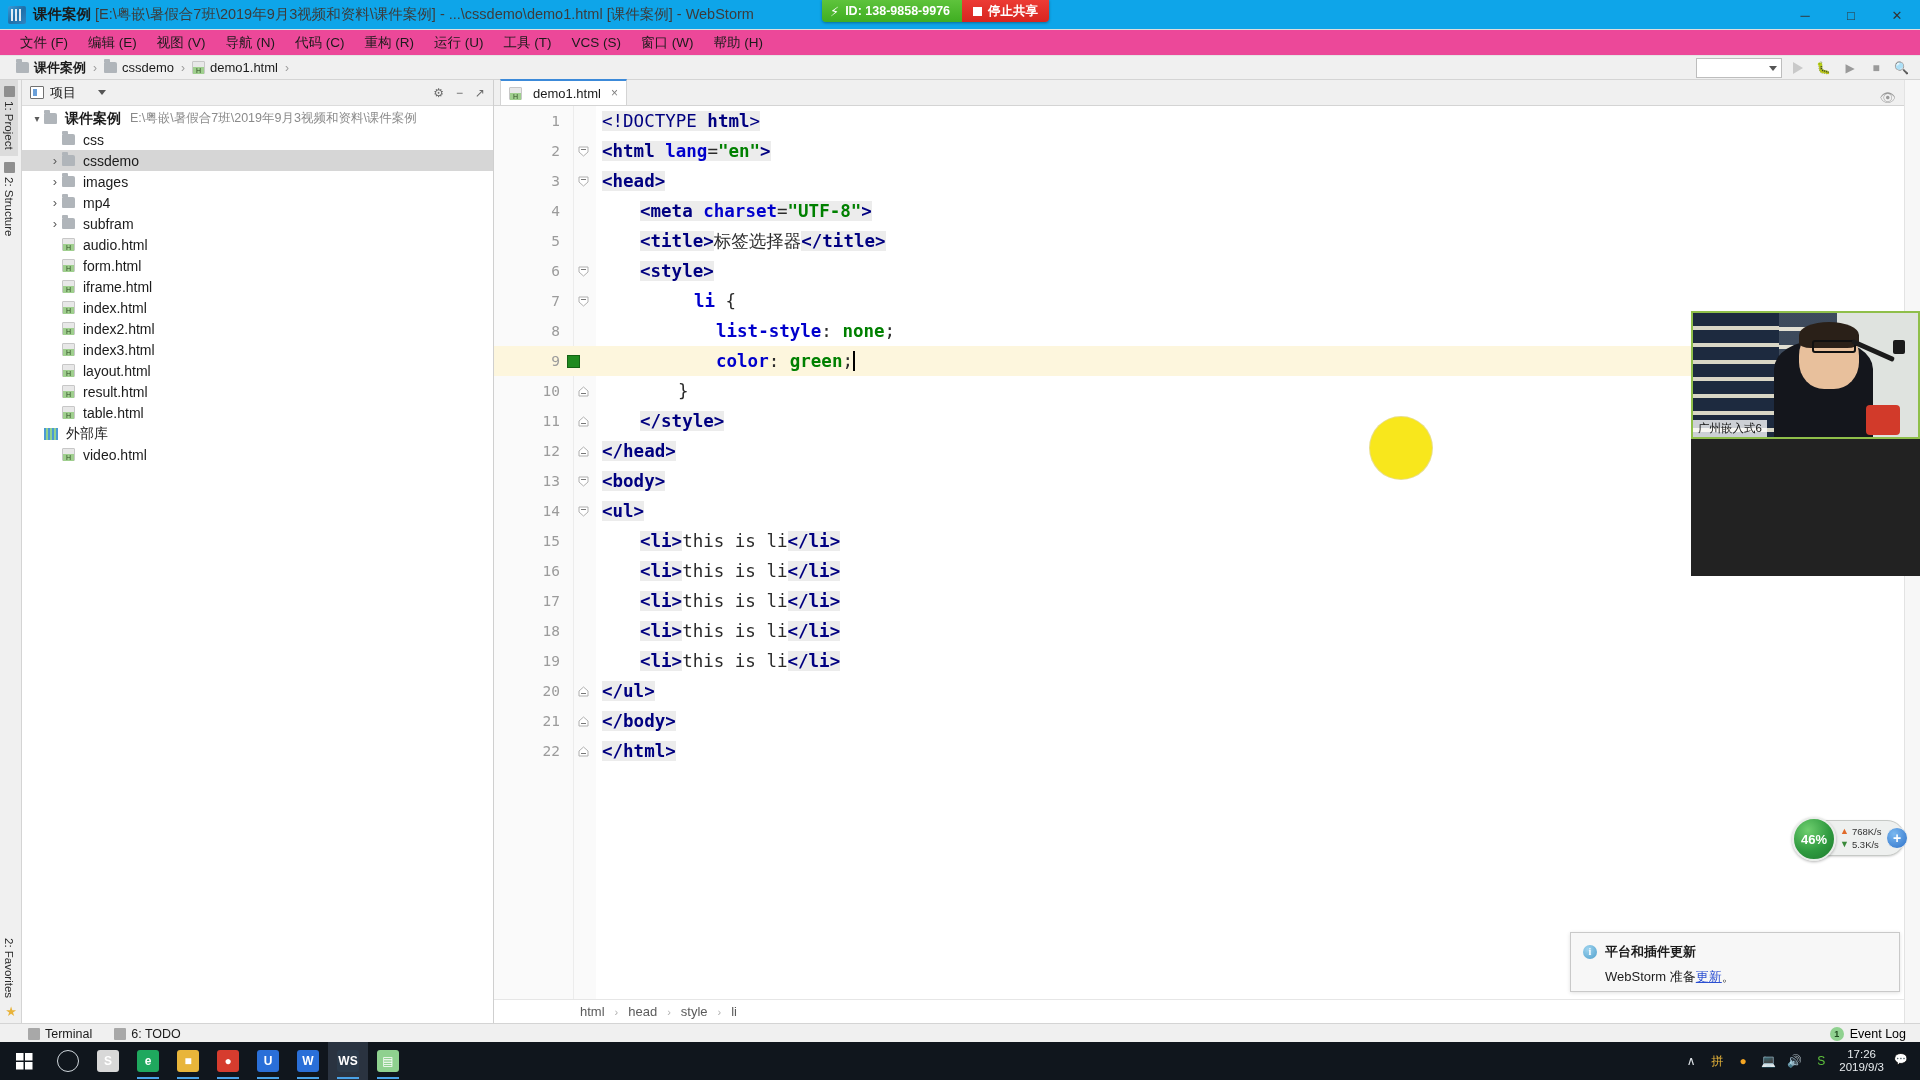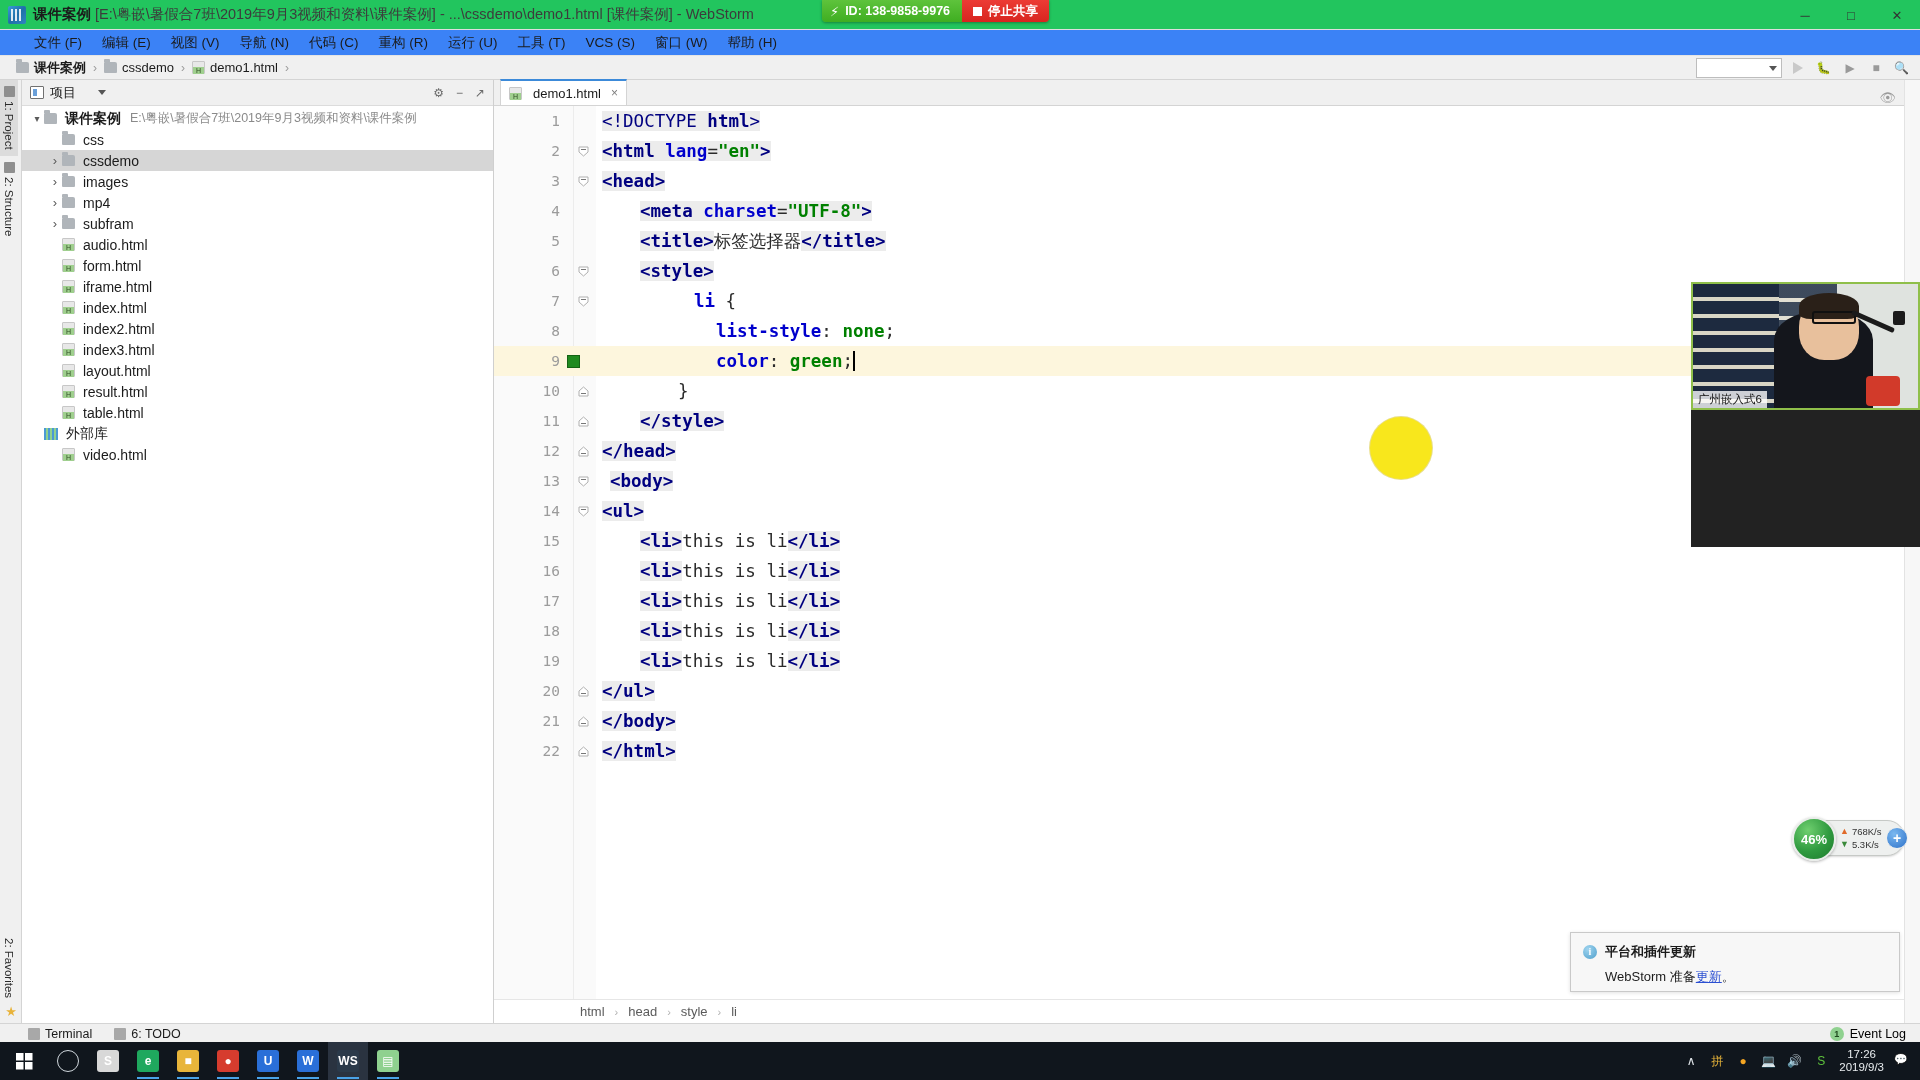--- a/index.html
+++ b/index.html
@@ -8,21 +8,21 @@
     overflow: hidden;
     font-family: "Liberation Sans", "DejaVu Sans", sans-serif;
     background: #ffffff;
     -webkit-font-smoothing: antialiased;
   }
   #app { position: relative; width: 1920px; height: 1080px; }
 
   
   .titlebar {
     position: absolute; top: 0; left: 0; width: 1920px; height: 30px;
-    background: #22c55e; border-bottom: 1px solid #dedede;
+    background: #0ea5e9; border-bottom: 1px solid #dedede;
     display: flex; align-items: center;
   }
   .tb-icon {
     width: 18px; height: 18px; margin-left: 8px; margin-right: 7px;
     background: linear-gradient(135deg,#3a9bd9 0%,#1f6fa8 50%,#2f86c2 100%);
     border-radius: 2px; position: relative; flex: none;
   }
   .tb-icon::after {
     content: ""; position: absolute; left: 3px; top: 3px; width: 12px; height: 12px;
     background: repeating-linear-gradient(90deg,#fff 0 2px,transparent 2px 4px);
@@ -51,21 +51,21 @@
   .share-stop {
     background: linear-gradient(180deg,#ec3b35,#d8251f);
     color: #fff; font-size: 12.5px; font-weight: bold;
     display: flex; align-items: center; gap: 6px; padding: 0 11px;
   }
   .stop-sq { width: 9px; height: 9px; background: #fff; }
 
   
   .menubar {
     position: absolute; top: 30px; left: 0; width: 1920px; height: 26px;
-    background: #3b82f6; display: flex; align-items: center; padding-left: 24px;
+    background: #ec4899; display: flex; align-items: center; padding-left: 10px;
     border-bottom: 1px solid #e4e4e4;
   }
   .menu-item { font-size: 13.5px; color: #1b1b1b; padding: 3px 10px; cursor: default; white-space: nowrap; }
 
   
   .navbar {
     position: absolute; top: 56px; left: 0; width: 1920px; height: 24px;
     background: #f0f0f0; display: flex; align-items: center; padding-left: 16px;
     border-bottom: 1px solid #d4d4d4;
   }
@@ -264,21 +264,21 @@
     background: radial-gradient(circle at 35% 30%, #9fd4ef, #4f9fcc);
     color: #fff; font-size: 10px; font-weight: bold; text-align: center; line-height: 14px;
     font-family: "Liberation Serif", serif;
   }
   .balloon .title { font-size: 13px; color: #1b1b1b; font-weight: bold; }
   .balloon .row2 { font-size: 13px; color: #1b1b1b; margin-top: 7px; margin-left: 22px; }
   .balloon .lnk { color: #2b4fd1; text-decoration: underline; }
 
   
   .video-panel {
-    position: absolute; left: 1691px; top: 282px; width: 229px; height: 265px; z-index: 35;
+    position: absolute; left: 1691px; top: 311px; width: 229px; height: 265px; z-index: 35;
     background: #222;
   }
   .vp-top {
     position: relative; height: 128px; width: 100%;
     border: 2px solid #8fbf4a;
     background: linear-gradient(180deg,#cfd6d0 0%,#b9c2bb 100%);
     overflow: hidden;
   }
   .vp-shelf { position: absolute; inset: 0; background:
      repeating-linear-gradient(180deg, #243248 0 14px, #e6e2d4 14px 18px);
@@ -703,21 +703,21 @@
             <span class="ctext" style="left: 108px;"><span class="hlbg"><span class="tk-tag">&lt;/head</span><span class="tk-plain"></span><span class="tk-tag">&gt;</span></span></span>
           </div>
           <div class="cline">
             <span class="ln">13</span>
             <span class="foldmark">
               <svg width="11" height="11" viewBox="0 0 11 11">
                 <path d="M1 1 H10 V6 L5.5 10 L1 6 Z" fill="#fff" stroke="#b0b0b0"></path>
                 <line x1="3" y1="3.5" x2="8" y2="3.5" stroke="#777" stroke-width="1"></line>
               </svg>
             </span>
-            <span class="ctext" style="left: 116px;"><span class="hlbg"><span class="tk-tag">&lt;body</span><span class="tk-plain"></span><span class="tk-tag">&gt;</span></span></span>
+            <span class="ctext" style="left: 108px;"><span class="hlbg"><span class="tk-tag">&lt;body</span><span class="tk-plain"></span><span class="tk-tag">&gt;</span></span></span>
           </div>
           <div class="cline">
             <span class="ln">14</span>
             <span class="foldmark">
               <svg width="11" height="11" viewBox="0 0 11 11">
                 <path d="M1 1 H10 V6 L5.5 10 L1 6 Z" fill="#fff" stroke="#b0b0b0"></path>
                 <line x1="3" y1="3.5" x2="8" y2="3.5" stroke="#777" stroke-width="1"></line>
               </svg>
             </span>
             <span class="ctext" style="left: 108px;"><span class="hlbg"><span class="tk-tag">&lt;ul</span><span class="tk-plain"></span><span class="tk-tag">&gt;</span></span></span>

